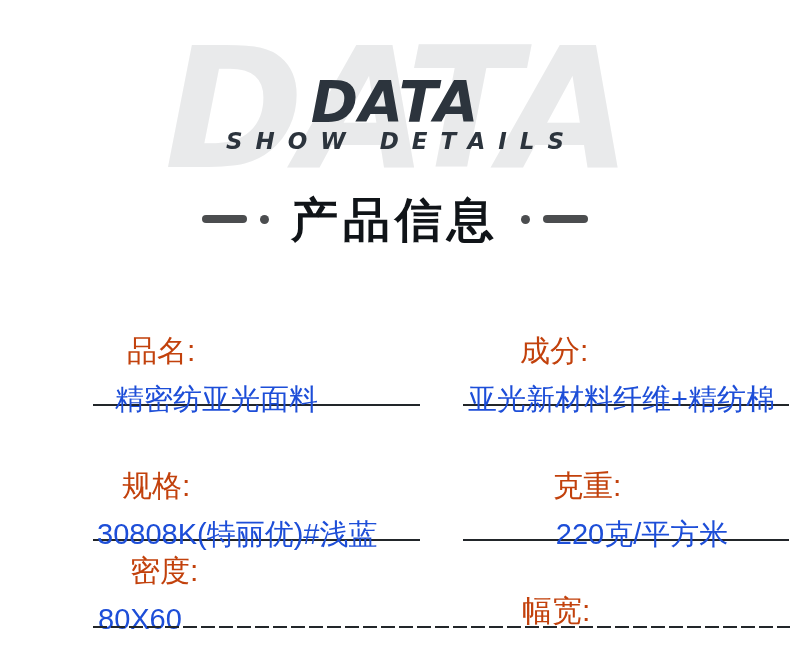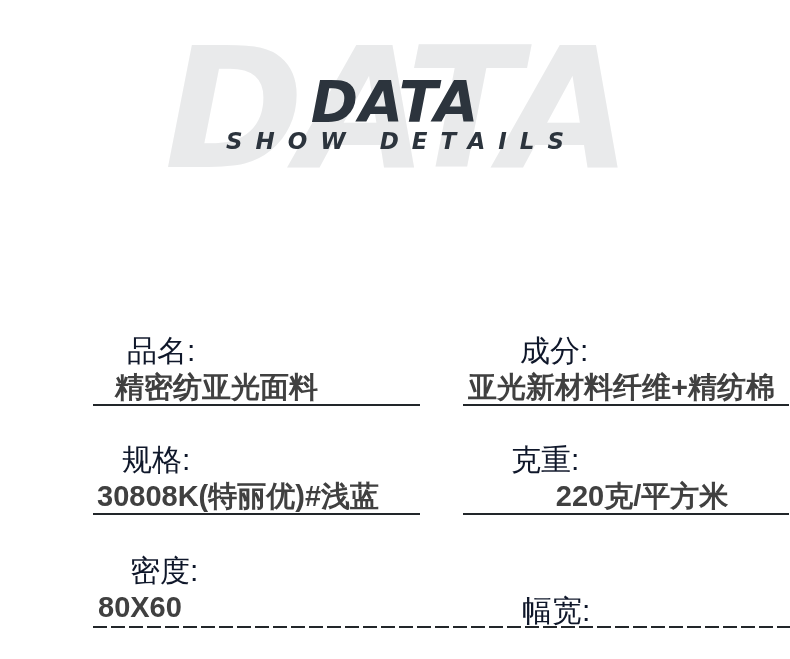--- a/index.html
+++ b/index.html
@@ -46,57 +46,68 @@
     font-size:47px; font-weight:700; color:#101418; letter-spacing:5px;
     line-height:1; white-space:nowrap;
   }
 
   
   .cell { position:absolute; }
   .cell.solid { border-bottom:2px solid #22262a; }
   .col-l { left:93px;  width:327px; }
   .col-r { left:463px; width:326px; }
   .row-1 { top:332px; height:74px; }
-  .row-2 { top:441px; height:74px; }
+  .row-2 { top:467px; height:74px; }
   .row-3 { top:552px; height:72px; }
 
   .spec-label {
-    font-size:30px; line-height:38px; font-weight:400; color:#0f172a;
+    font-size:30px; line-height:38px; font-weight:400; color:#c2410c;
     white-space:nowrap;
   }
   .spec-value {
-    font-size:29px; line-height:33px; font-weight:700; color:#404040;
-    margin-top:1px; white-space:nowrap;
+    font-size:29px; line-height:33px; font-weight:400; color:#1d4ed8;
+    margin-top:13px; white-space:nowrap;
   }
 
   
   .c1l .spec-label{ margin-left:34px; } .c1l .spec-value{ margin-left:22px; }
   .c2l .spec-label{ margin-left:29px; } .c2l .spec-value{ margin-left:4px;  }
   .c3l .spec-label{ margin-left:37px; } .c3l .spec-value{ margin-left:5px;  }
   .c1r .spec-label{ margin-left:57px; } .c1r .spec-value{ margin-left:5px;  }
-  .c2r .spec-label{ margin-left:48px; } .c2r .spec-value{ margin-left:32px;text-align:center; }
+  .c2r .spec-label{ margin-left:90px; } .c2r .spec-value{ margin-left:32px;text-align:center; }
   .c3r .spec-label{ margin-left:59px;margin-top:40px; } .c3r .spec-value{ margin-left:59px; }
 
   .dashed-rule {
     position:absolute; top:626px; left:93px; width:697px; height:2px;
     background:repeating-linear-gradient(to right,
       #22262a 0, #22262a 14px, transparent 14px, transparent 18px);
   }
 </style>
 </head>
 <body>
 
 <div class="page">
 
   <div>
     <div class="watermark">DATA</div>
     <div class="big-title">DATA</div>
     <div class="subtitle">SHOW DETAILS</div>
   </div>
 
+  <div class="section-head">
+    <span class="deco-dash"></span>
+    <span class="gap-s"></span>
+    <span class="deco-dot"></span>
+    <span class="gap-m"></span>
+    <span class="section-title">产品信息</span>
+    <span class="gap-m"></span>
+    <span class="deco-dot"></span>
+    <span class="gap-s"></span>
+    <span class="deco-dash"></span>
+  </div>
 
   <div class="cell solid col-l row-1 c1l">
     <div class="spec-label">品名:</div>
     <div class="spec-value">精密纺亚光面料</div>
   </div>
 
   <div class="cell solid col-r row-1 c1r">
     <div class="spec-label">成分:</div>
     <div class="spec-value">亚光新材料纤维+精纺棉</div>
   </div>

